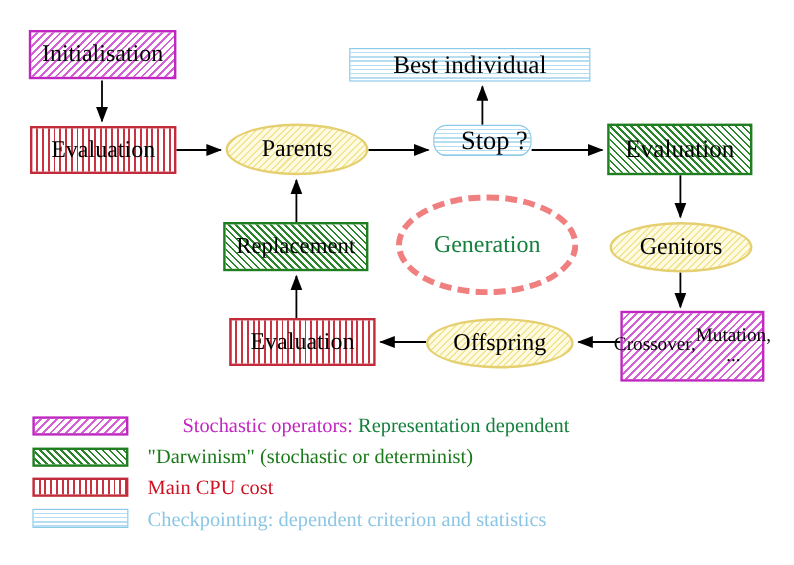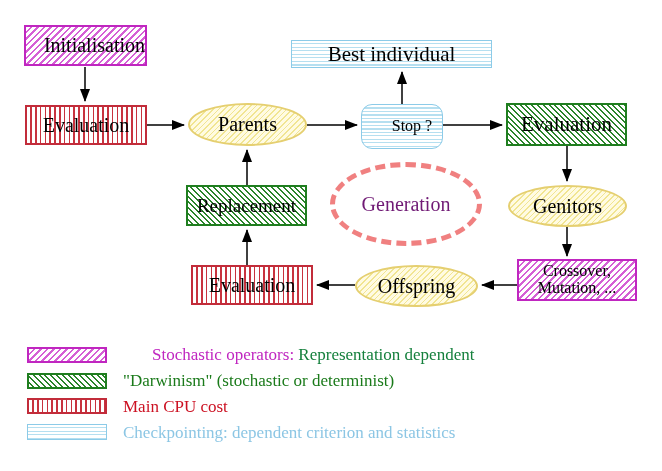--- a/index.html
+++ b/index.html
@@ -47,21 +47,21 @@
   }
   .ellipse-yellow {
     border: 2px solid #e5cf70;
     border-radius: 50%;
     background: repeating-linear-gradient(135deg, #fffbe2 0px, #fffbe2 2.8px, #f1e592 2.8px, #f1e592 4px);
   }
   .ellipse-dashed {
     border: 5px dashed #f08080;
     border-radius: 50%;
     background: transparent;
-    color: #701a75;
+    color: #15803d;
     align-items: center;
   }
   .rounded { border-radius: 11px; }
   
   .legend-row { position: absolute; }
   .swatch {
     position: absolute;
     left: 27px;
     width: 80px;
     height: 16px;
@@ -94,37 +94,37 @@
       <line x1="443" y1="125" x2="502" y2="125"></line>
       <line x1="567" y1="146" x2="567" y2="181"></line>
       <line x1="567" y1="227" x2="567" y2="256"></line>
       <line x1="517" y1="285" x2="482" y2="285"></line>
       <line x1="355" y1="285" x2="317" y2="285"></line>
       <line x1="247" y1="265" x2="247" y2="230"></line>
       <line x1="247" y1="185" x2="247" y2="150"></line>
     </g>
   </svg>
 
-  <div class="node box-magenta" style="left:24px; top:25px; width:123px; height:41px;justify-content:flex-end;">
+  <div class="node box-magenta" style="left:24px; top:25px; width:123px; height:41px;">
     <span>Initialisation</span>
   </div>
 
   <div class="node box-red" style="left:25px; top:105px; width:122px; height:40px;">
     <span>Evaluation</span>
   </div>
 
   <div class="node ellipse-yellow" style="left:188px; top:103px; width:119px; height:43px;">
     <span>Parents</span>
   </div>
 
   <div class="node box-cyan" style="left:291px; top:40px; width:201px; height:28px; font-size:21px;">
     <span>Best individual</span>
   </div>
 
-  <div class="node box-cyan rounded" style="left:361px; top:104px; width:82px; height:45px; font-size:16px;padding-left:20px;">
+  <div class="node box-cyan rounded" style="left:361px; top:104px; width:82px; height:26px; font-size:22px;padding-left:20px;">
     <span>Stop ?</span>
   </div>
 
   <div class="node box-green" style="left:506px; top:103px; width:121px; height:43px; font-size:21px;">
     <span>Evaluation</span>
   </div>
 
   <div class="node box-green" style="left:186px; top:185px; width:121px; height:41px; font-size:19px;">
     <span>Replacement</span>
   </div>
@@ -138,21 +138,21 @@
   </div>
 
   <div class="node box-red" style="left:191px; top:265px; width:122px; height:40px;">
     <span>Evaluation</span>
   </div>
 
   <div class="node ellipse-yellow" style="left:355px; top:265px; width:123px; height:42px;">
     <span>Offspring</span>
   </div>
 
-  <div class="node box-magenta" style="left:517px; top:259px; width:120px; height:42px; font-size:16px; flex-direction:column;">
+  <div class="node box-magenta" style="left:517px; top:259px; width:120px; height:59px; font-size:16px; flex-direction:row;">
     <span>Crossover,</span>
     <span>Mutation, ...</span>
   </div>
 
   <div>
 
     <div class="legend-row">
       <div class="swatch box-magenta" style="top:347px;"></div>
       <div class="legend-text" style="top:345px;">
         <span style="color:#c026c0;margin-left:29px;">Stochastic operators:</span>

